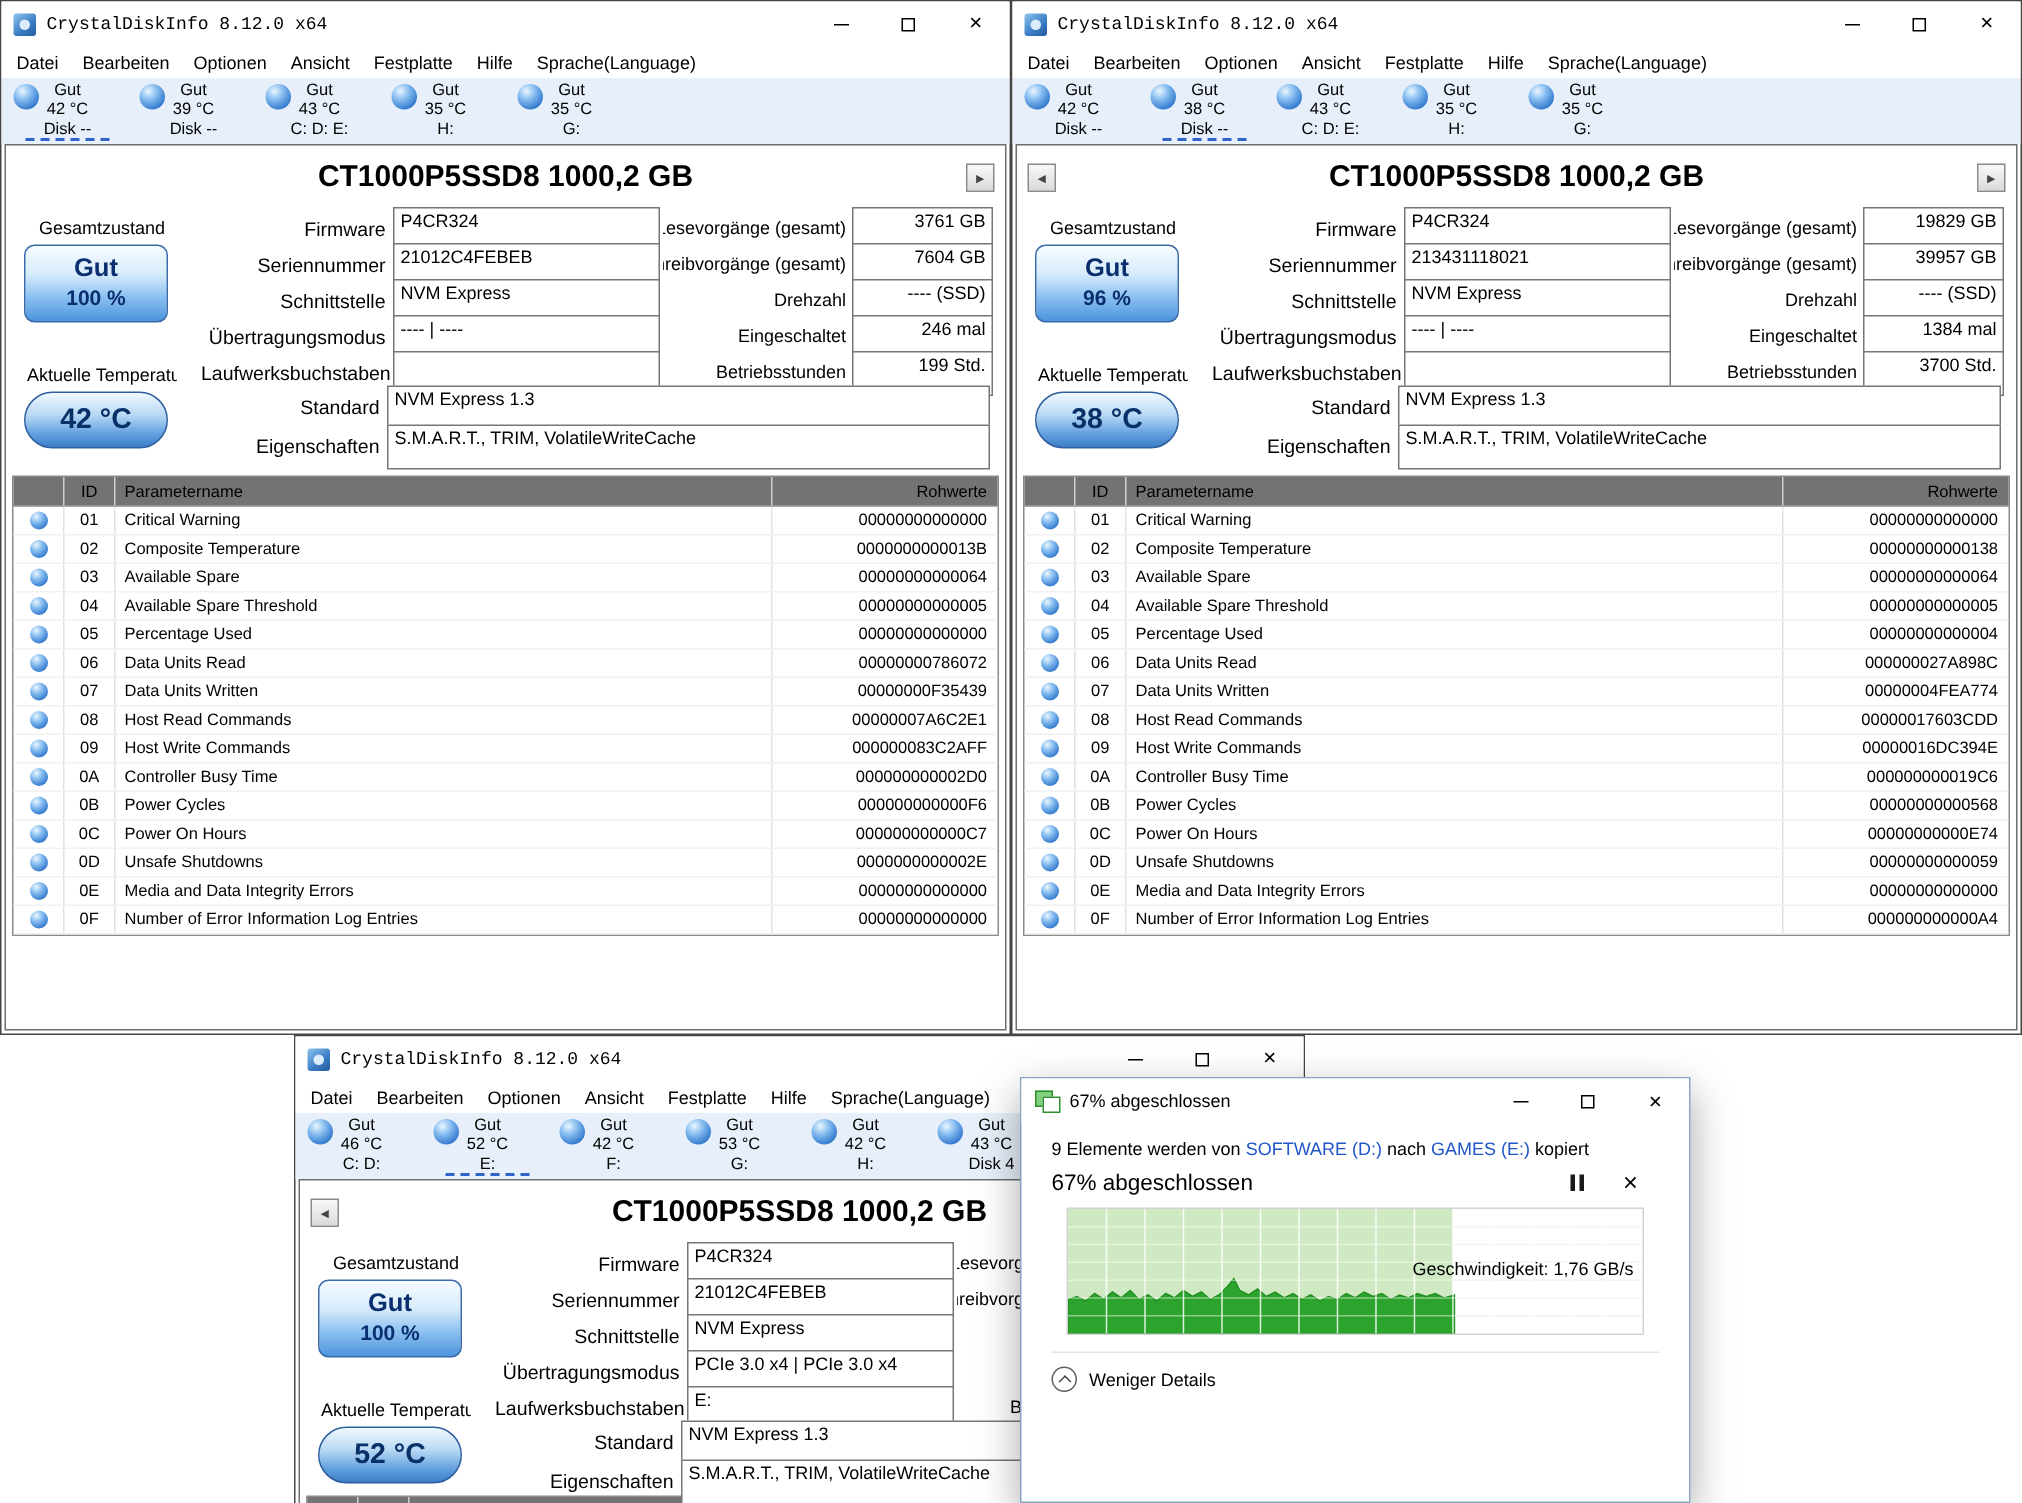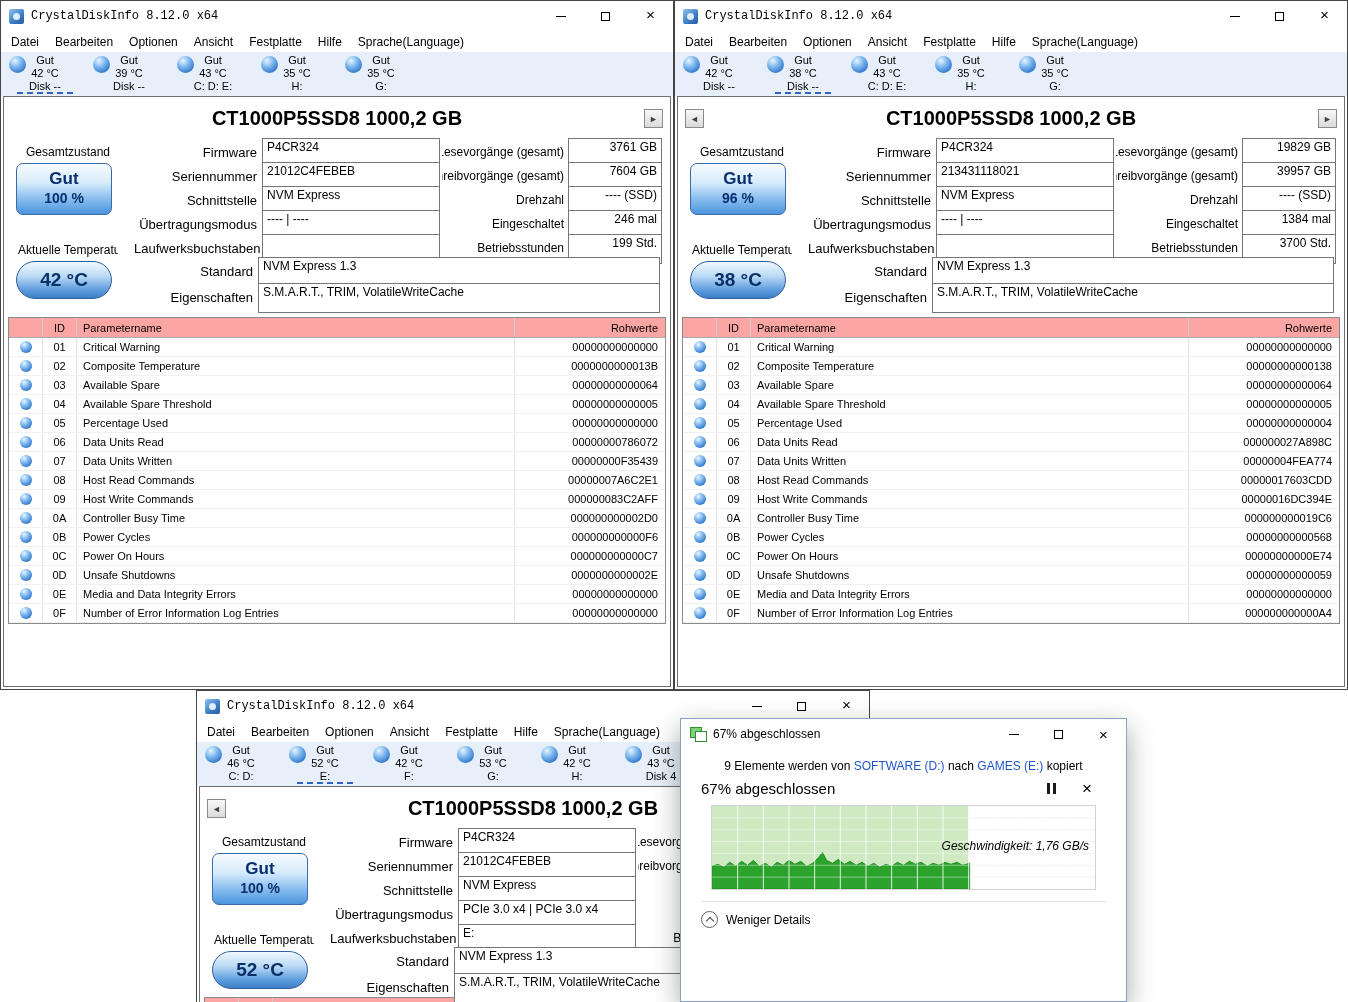--- a/index.html
+++ b/index.html
@@ -66,46 +66,46 @@
   .flabel-abs { position:absolute; right:0; top:0; white-space:nowrap; font-size:12px; }
   .right-fields .fbox { width:94px; flex:none; margin-left:4px; text-align:right; }
   .wide-fields { position:absolute; left:130px; right:10px; top:165px; z-index:3; }
   .wide-fields .frow { margin-bottom:7px; }
   .wlab { flex:none; width:124px; }
   .wbox { flex:1; }
 
   .smart { position:absolute; left:4px; right:4px; top:220px; border:1px solid #8a8a8a; background:#fff; font-size:11px; }
   #win3 .smart { top:210px; }
   .srow { display:flex; height:19px; align-items:stretch; border-bottom:1px solid #f1f1f1; }
-  .shead { height:20px; background:#fca5a5; border-bottom:1px solid #aaa; }
+  .shead { height:20px; background:#737373; border-bottom:1px solid #aaa; }
   .sc { display:flex; align-items:center; }
   .sc.dot { width:34px; justify-content:center; border-right:1px solid #e2e2e2; }
   .sc.id  { width:34px; justify-content:center; border-right:1px solid #e2e2e2; }
   .sc.nm  { flex:1; padding-left:6px; border-right:1px solid #e2e2e2; }
   .sc.raw { width:150px; justify-content:flex-end; padding-right:7px; }
   .shead .sc { border-right-color:#cfcfcf; }
 
   
   .copy-dialog { position:absolute; left:680px; top:718px; width:447px; height:284px; background:#fff;
                  border:1px solid #88a3c2; box-shadow:0 10px 26px rgba(0,0,0,.35); z-index:10; }
   .dlg-titlebar { height:30px; display:flex; align-items:center; background:#fff; }
   .copy-icon { width:16px; height:14px; margin-left:9px; position:relative; flex:none; }
   .copy-icon::before { content:""; position:absolute; left:0; top:0; width:10px; height:9px; background:#7fd07f; border:1px solid #2f8f2f; }
   .copy-icon::after  { content:""; position:absolute; left:5px; top:4px; width:10px; height:9px; background:#fff; border:1px solid #2f8f2f; }
   .dlg-title { font-size:12px; margin-left:7px; white-space:nowrap; }
   .dlg-body { padding:8px 20px 0; }
-  .dlg-line1 { font-size:12px; margin-top:2px; white-space:nowrap;text-align:center; }
+  .dlg-line1 { font-size:12px; margin-top:2px; white-space:nowrap; }
   .drive-link { color:#2156c8; }
   .dlg-progress-row { display:flex; align-items:center; margin-top:7px; }
   .dlg-progress-heading { font-size:15px; }
   .dlg-ctrl { margin-left:auto; display:flex; align-items:center; gap:26px; padding-right:14px; }
   .pause-btn { display:inline-flex; gap:3px; }
   .pbar { width:3px; height:11px; background:#1a1a1a; display:inline-block; }
   .cancel-btn { font-size:17px; line-height:1; }
-  .graph { position:relative; height:85px; margin:8px 10px 0; border:1px solid #d2d2d2; background:#fff;font-style:italic; }
+  .graph { position:relative; height:85px; margin:8px 10px 0; border:1px solid #d2d2d2; background:#fff; }
   .graph svg { display:block; width:100%; height:100%; }
   .speed-label { position:absolute; right:6px; top:33px; font-size:12px; white-space:nowrap; }
   .dlg-details { margin-top:9px; font-size:12px; line-height:18px; }
   .dlg-sep { border-top:1px solid #e3e3e3; margin-top:11px; }
   .dlg-footer { display:flex; align-items:center; gap:8px; padding:9px 0; font-size:12px; }
   .chev-circle { width:17px; height:17px; border:1px solid #5f5f5f; border-radius:50%; position:relative; flex:none; }
   .chev-circle::before { content:""; position:absolute; left:5px; top:6px; width:5px; height:5px;
                          border-left:1.4px solid #444; border-top:1.4px solid #444; transform:rotate(45deg); }
 </style>
 </head>

